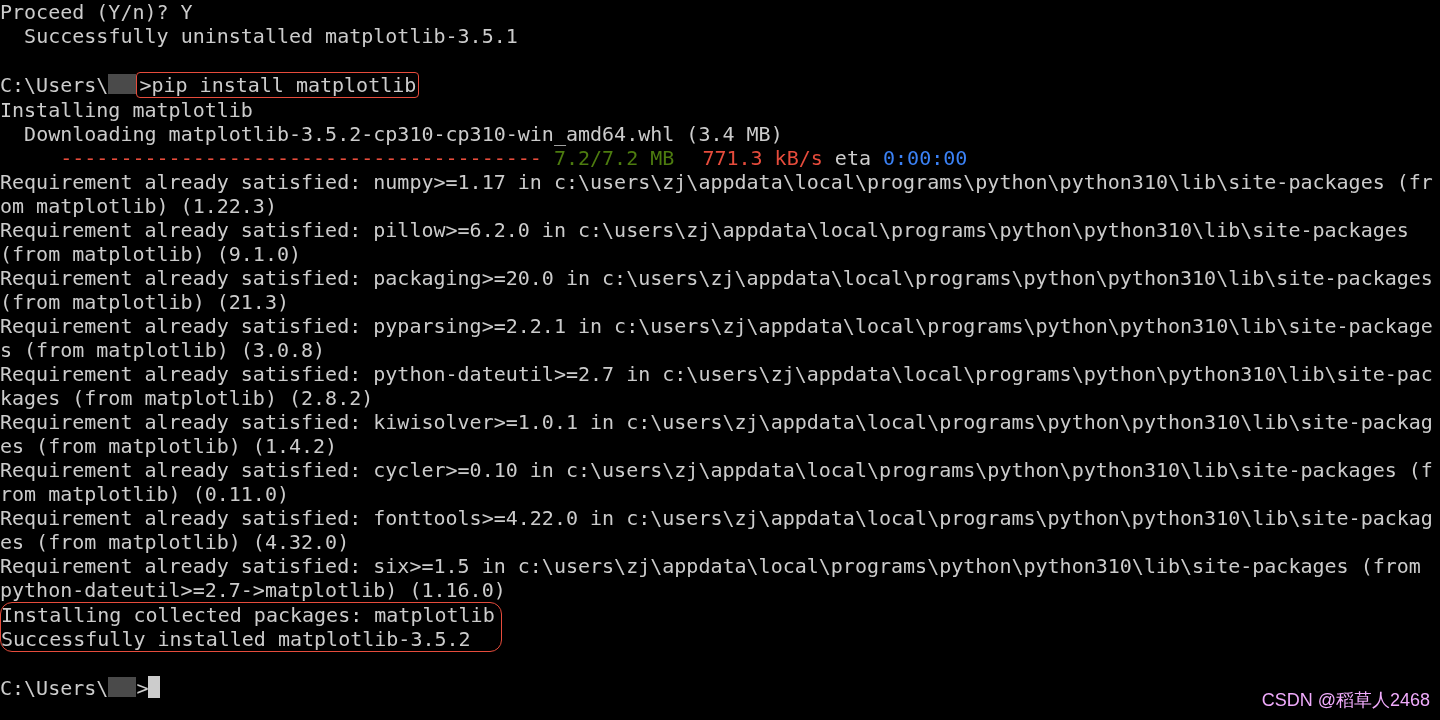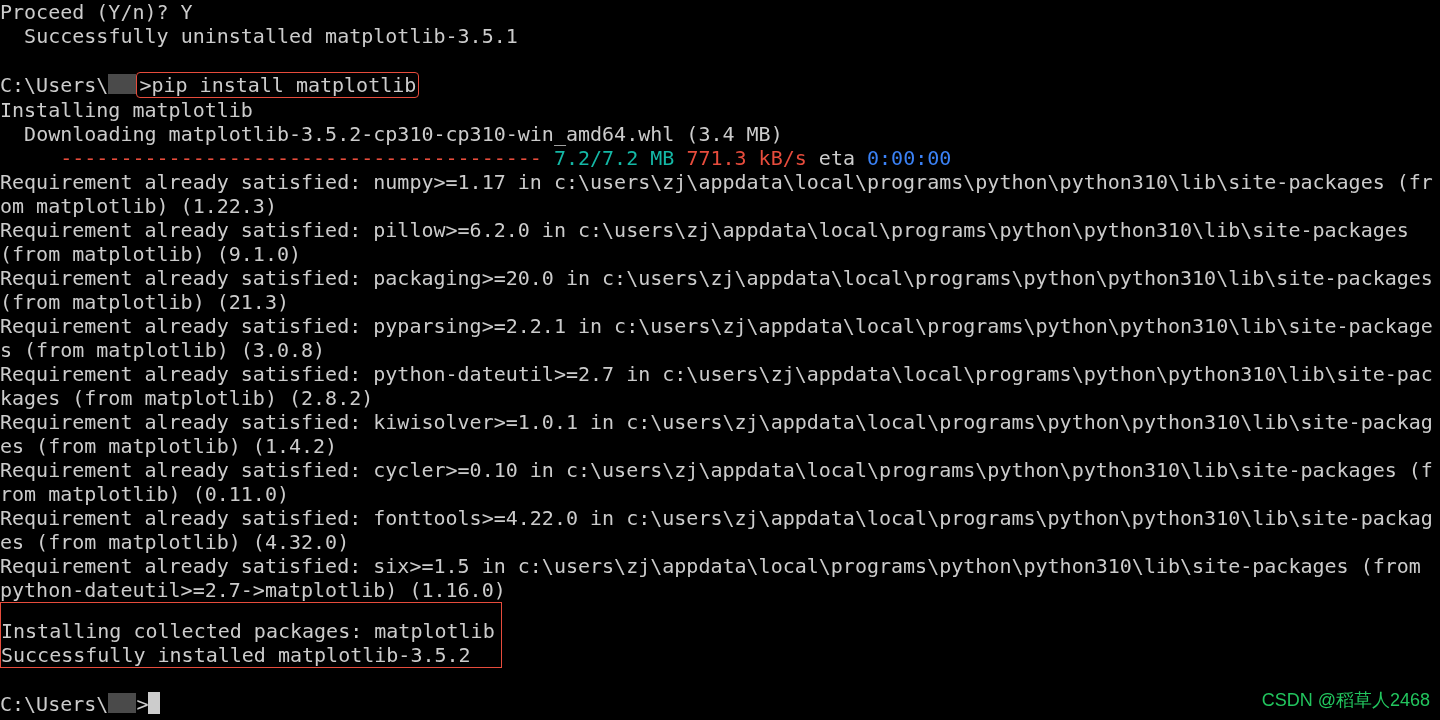--- a/index.html
+++ b/index.html
@@ -13,55 +13,55 @@
     font-size: 20px;
     line-height: 24px;
     overflow: hidden;
   }
   pre {
     margin: 0;
     white-space: pre-wrap;
     word-break: break-all;
   }
   .white { color: #ccc; }
-  .green { color: #14b8a6; }
-  .red   { color: #e74c3c; }
+  .green { color: #4d7c0f; }
+  .red   { color: #e74c3c; margin-left: 16px; }
   .blue  { color: #3b82f6; margin-top: 24px; }
   .redbox {
     border: 1px solid #e74c3c;
     border-radius: 4px;
     padding: 0 2px;
     display: inline-block;
   }
   .redbox-inst { 
     border: 1px solid #e74c3c;
-    border-radius: 0;
+    border-radius: 12px;
     display: inline-block;
-    padding: 16px 6px 0 0;
+    padding: 0 6px 0 0;
   }
   .progress-dashes { color: #e74c3c; letter-spacing: 0; }
   .mask {
     display: inline-block;
     width: 28px;
     height: 20px;
     background: #4a4a4a;
     vertical-align: -2px;
   }
   .cursor {
     display: inline-block;
     width: 12px;
     height: 22px;
     background: #ccc;
     vertical-align: -3px;
   }
   .watermark {
     position: absolute;
     bottom: 8px;
     right: 10px;
-    color: #22c55e;
+    color: #f0abfc;
     font-size: 18px;
     font-family: sans-serif;
   }
 </style>
 </head>
 <body>
 
 <pre class="white"><span>Proceed (Y/n)? Y</span>
 <span>  Successfully uninstalled matplotlib-3.5.1</span>
 <span> </span>

